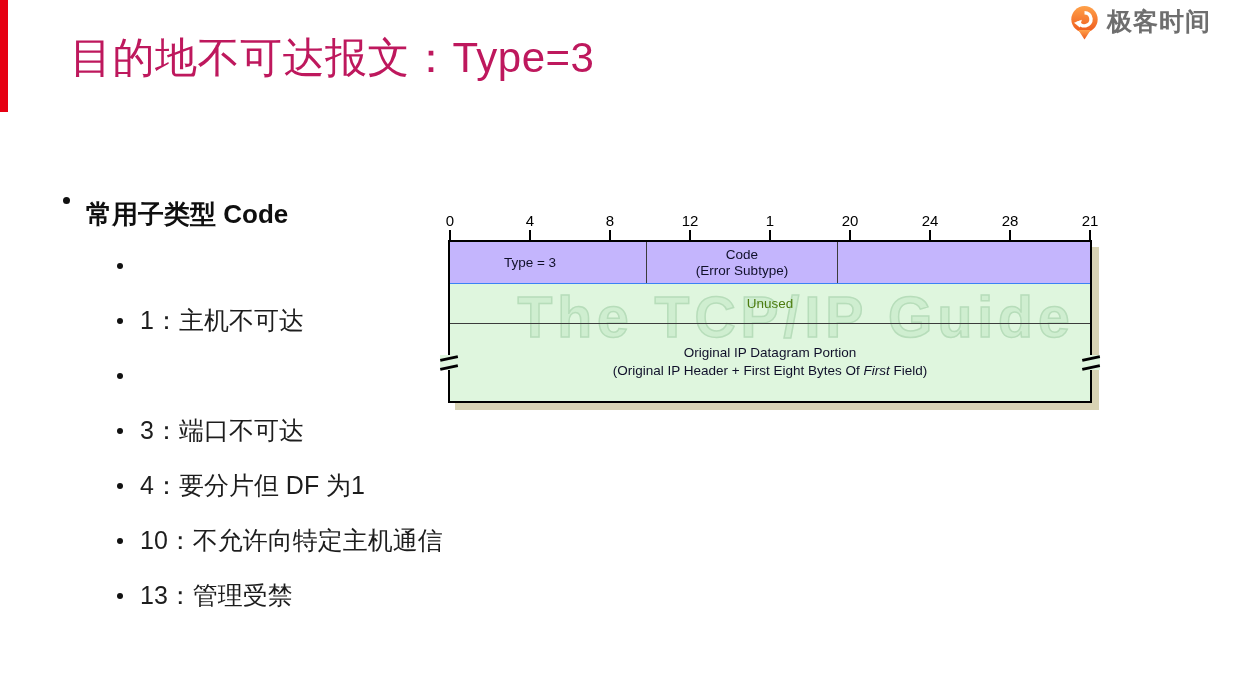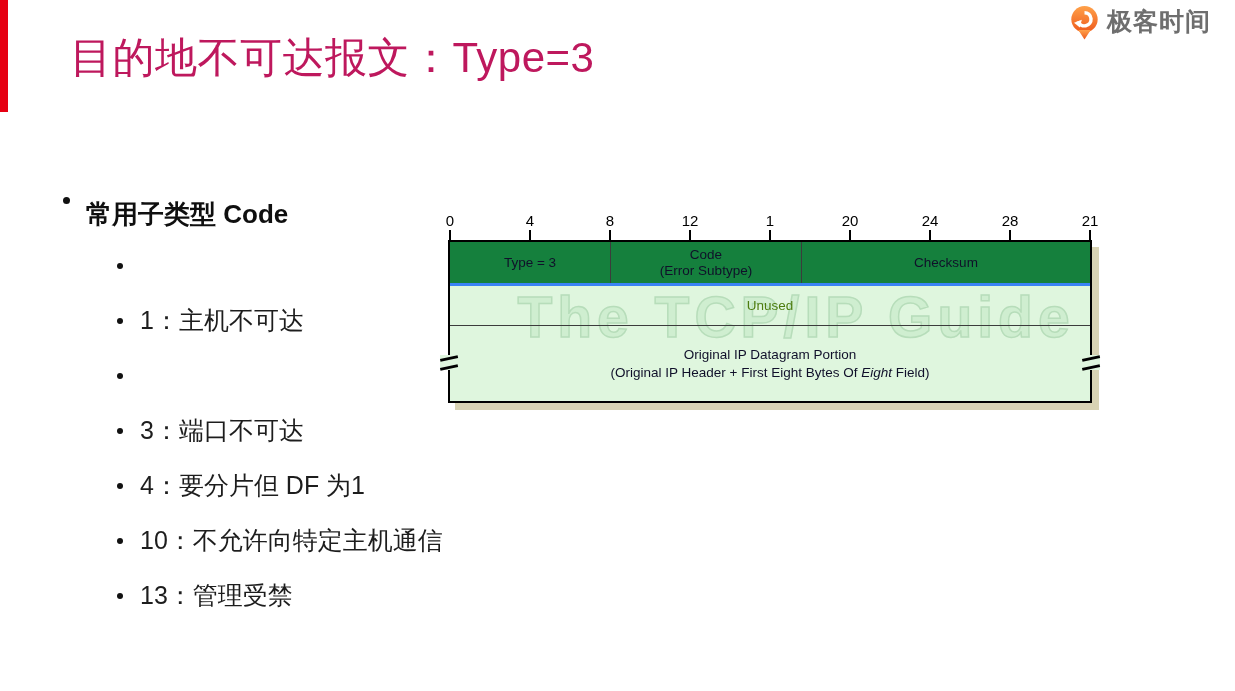--- a/index.html
+++ b/index.html
@@ -38,21 +38,21 @@
   .tick:nth-of-type(10){left:9px}.tick:nth-of-type(11){left:89px}
   .tick:nth-of-type(12){left:169px}.tick:nth-of-type(13){left:249px}
   .tick:nth-of-type(14){left:329px}.tick:nth-of-type(15){left:409px}
   .tick:nth-of-type(16){left:489px}.tick:nth-of-type(17){left:569px}
   .tick:nth-of-type(18){left:649px}
   .packet{
     position:absolute;left:8px;top:32px;width:640px;height:159px;
     border:2px solid #000;background:#dff6de;
     box-shadow:7px 7px 0 #d8d3b4;
   }
-  .row1{position:relative;z-index:1;height:41px;display:flex;background:#15803d;border-bottom:3px solid #3b82f6;}
+  .row1{position:relative;z-index:1;height:41px;display:flex;background:#c4b5fd;border-bottom:1px solid #3b82f6;gap:36px;}
   .cell{display:flex;flex-direction:column;align-items:center;justify-content:center;
         font-size:13.5px;color:#10102a;line-height:1.18;text-align:center;}
   .cell-type{width:160px;}
   .cell-code{width:192px;border-left:1px solid #3c3c3c;border-right:1px solid #3c3c3c;box-sizing:border-box;}
   .cell-checksum{flex:1;}
   .row2{position:relative;z-index:1;height:40px;display:flex;align-items:center;justify-content:center;
         font-size:13.5px;color:#4d7c0f;border-bottom:1px solid #3c3c3c;box-sizing:border-box;}
   .row3{position:relative;z-index:1;height:76px;display:flex;flex-direction:column;align-items:center;justify-content:center;
         font-size:13.5px;color:#10102a;line-height:1.3;text-align:center;}
   .watermark{
@@ -150,33 +150,30 @@
     <div class="watermark">The TCP/IP Guide</div>
 
     <div class="row1">
       <div class="cell cell-type">
         <span>Type = 3</span>
       </div>
       <div class="cell cell-code">
         <span>Code</span>
         <span>(Error Subtype)</span>
       </div>
-      <div class="cell cell-checksum">
-        <span>Checksum</span>
-      </div>
     </div>
 
     <div class="row2">
       <span>Unused</span>
     </div>
 
     <div class="row3">
       <span>Original IP Datagram Portion</span>
       <span>
-        <span>(Original IP Header + First Eight Bytes Of </span><i>Eight</i><span> Field)</span>
+        <span>(Original IP Header + First Eight Bytes Of </span><i>First</i><span> Field)</span>
       </span>
     </div>
 
     <div class="break-mark break-left">
       <span class="bl"></span>
         <span class="bl"></span>
     </div>
     <div class="break-mark break-right">
       <span class="bl"></span>
         <span class="bl"></span>

